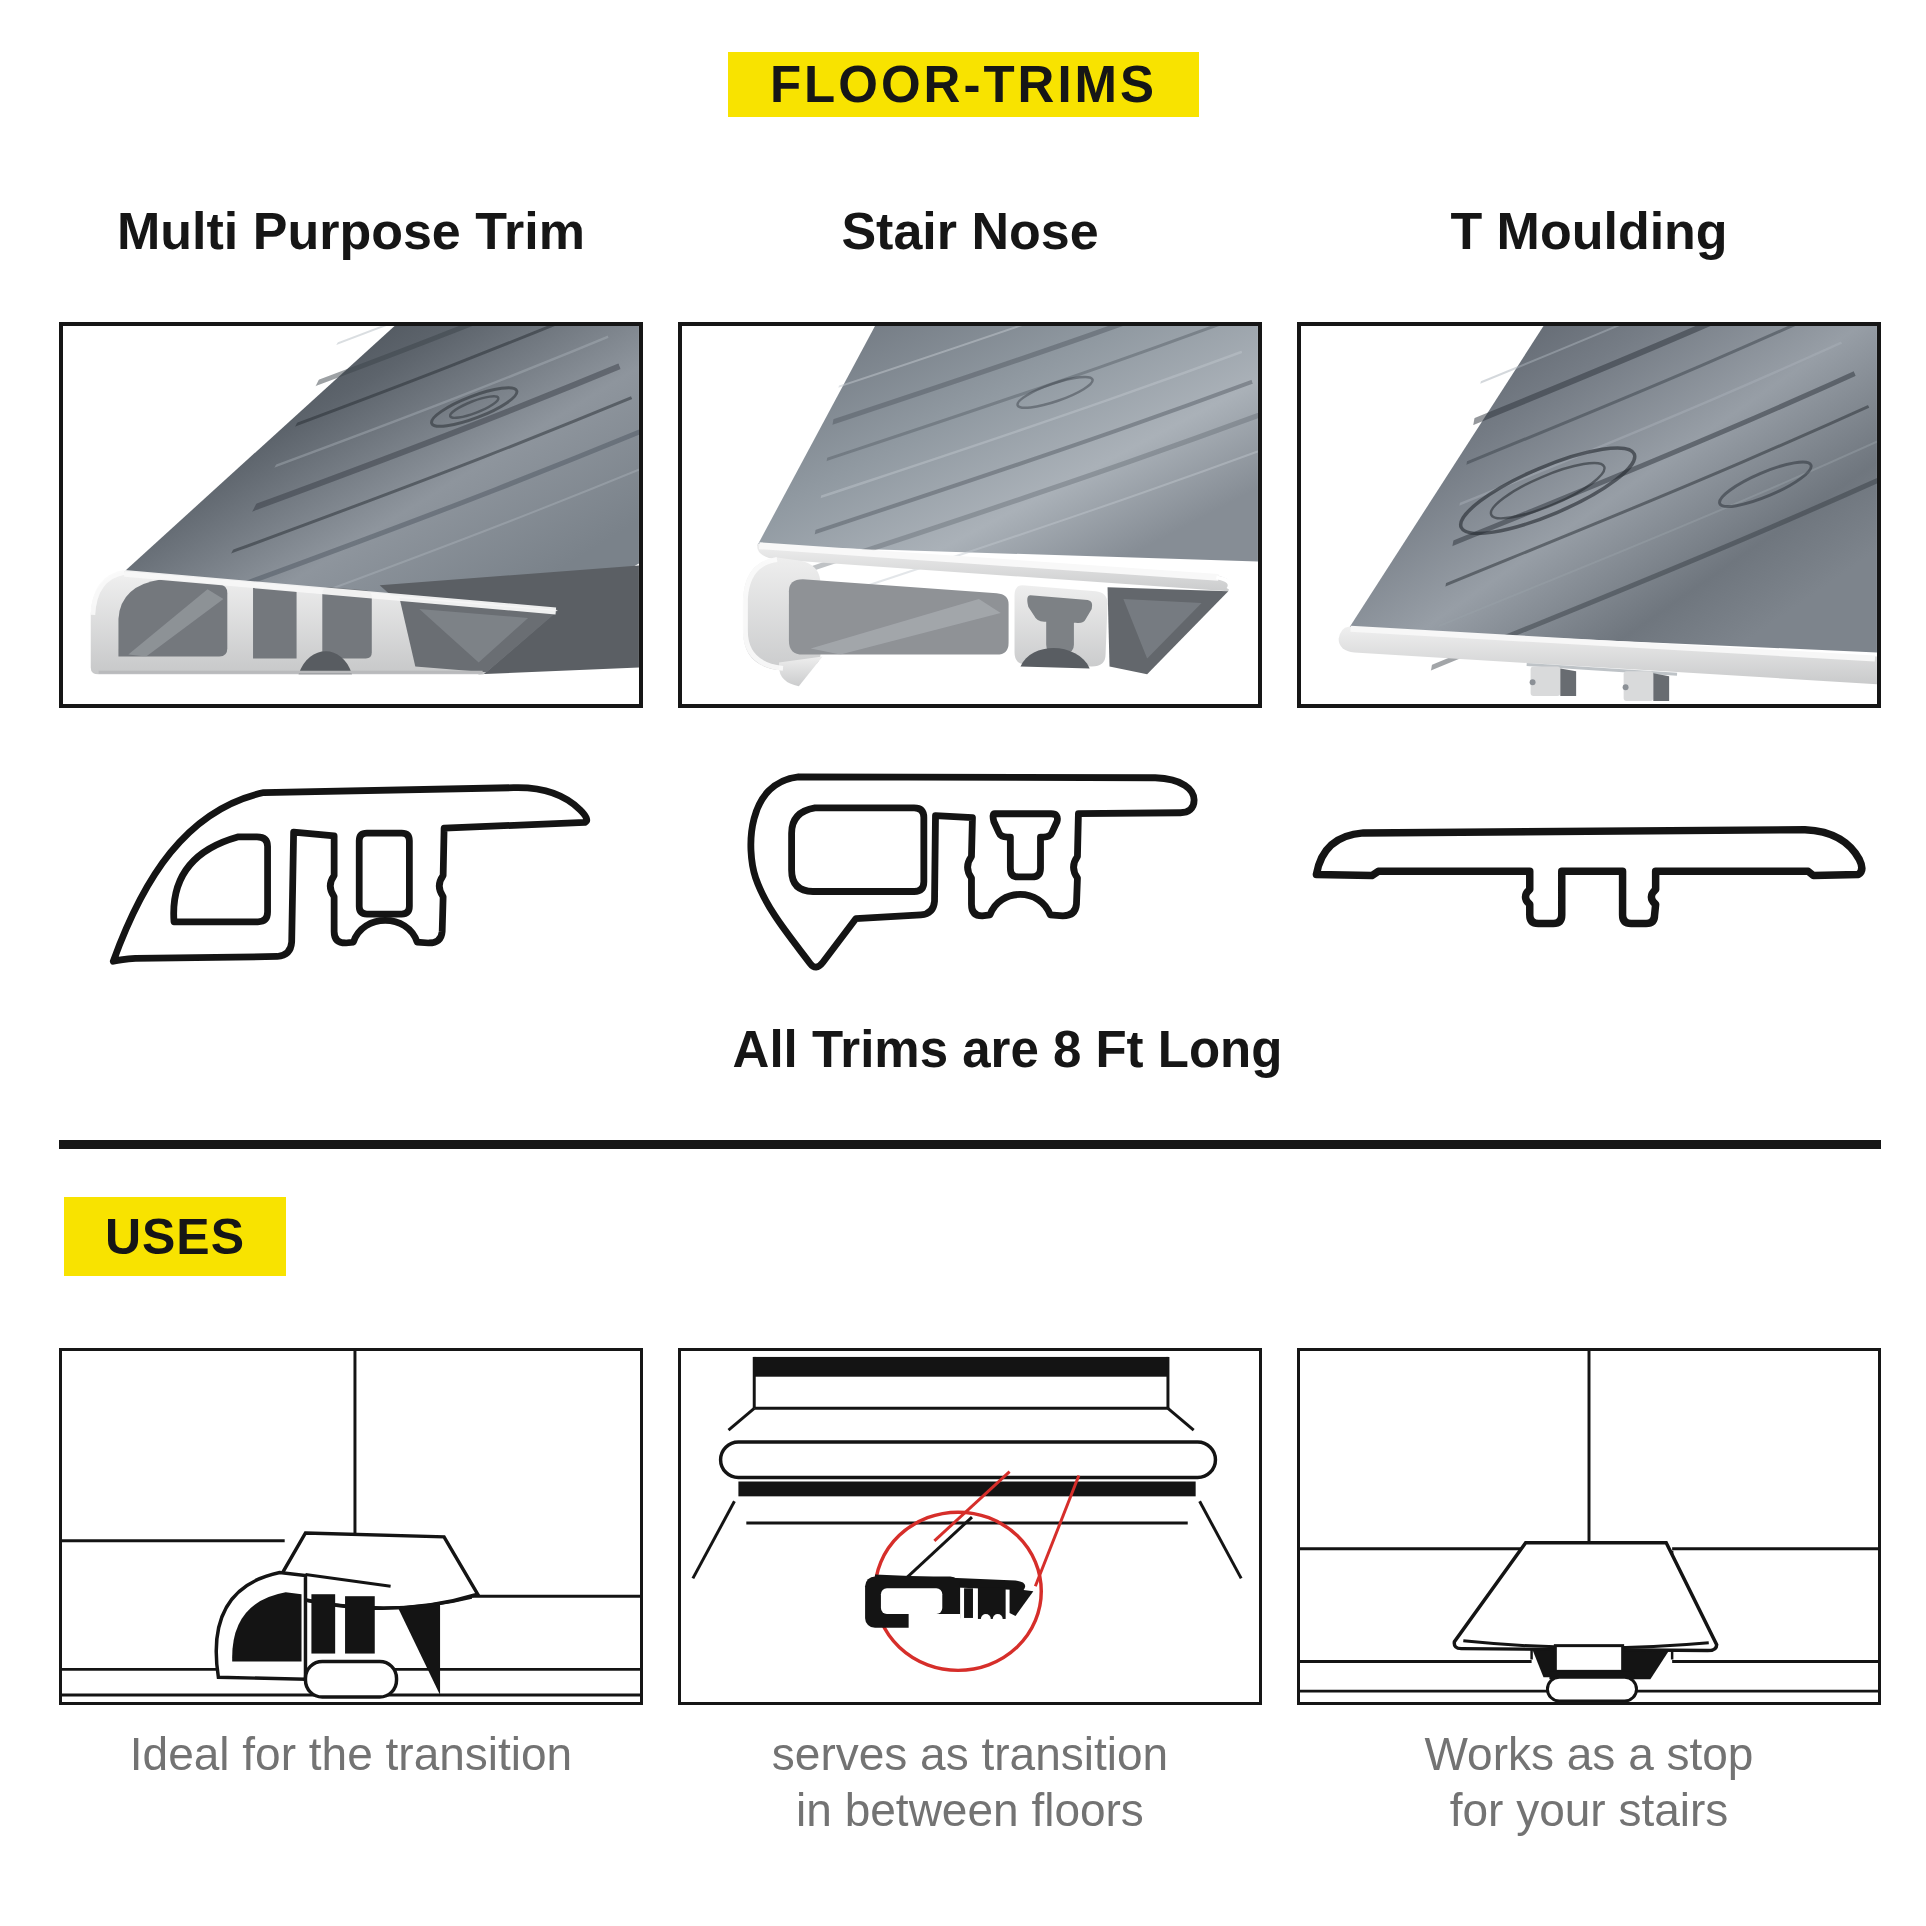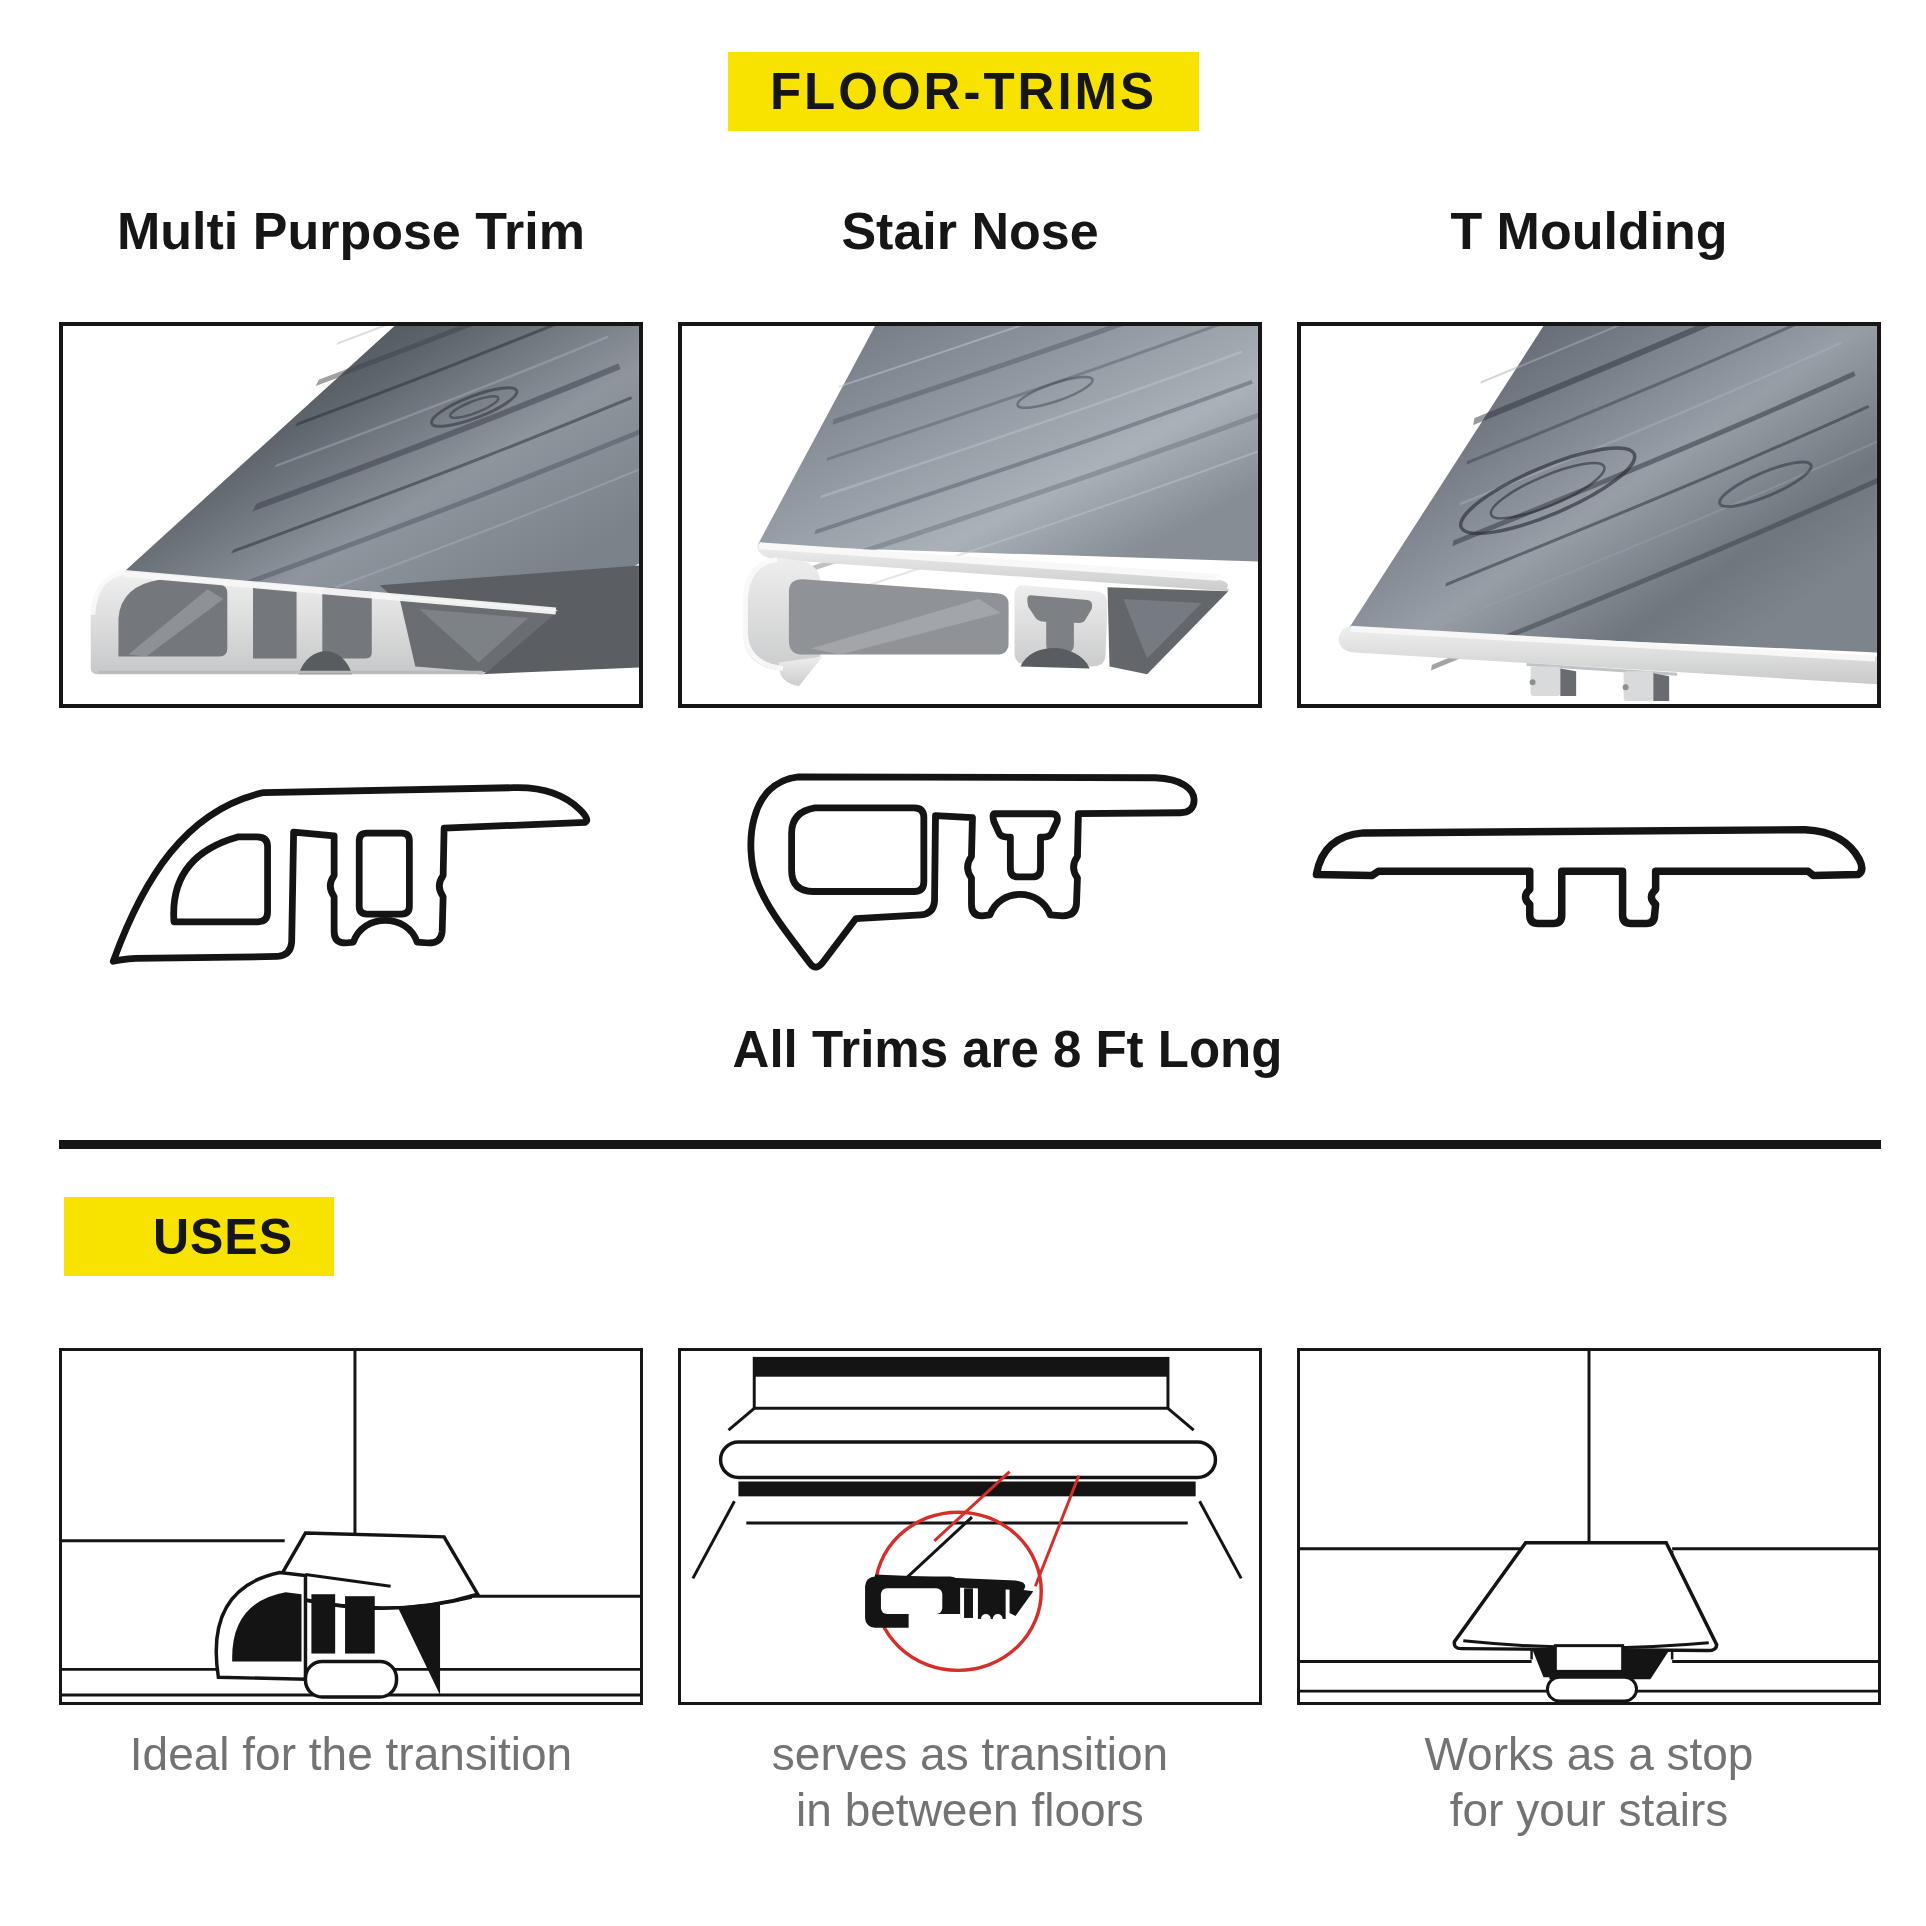--- a/index.html
+++ b/index.html
@@ -1,35 +1,35 @@
 <!DOCTYPE html>
 <html><head>
 <meta charset="utf-8">
 <style>
   html,body{margin:0;padding:0;background:#ffffff;}
   .page{position:relative;width:1927px;height:1927px;background:#ffffff;
         font-family:"Liberation Sans",sans-serif;color:#161616;overflow:hidden;}
   .hl{background:#F8E300;}
   .title-wrap{position:absolute;top:52px;left:0;width:100%;display:flex;justify-content:center;}
-  .title-box{display:flex;align-items:center;justify-content:center;width:471px;height:79px;
+  .title-box{display:flex;align-items:center;justify-content:center;width:471px;height:65px;
              font-size:51px;font-weight:bold;letter-spacing:3px;}
   .cols{position:absolute;left:59px;width:1822px;display:flex;justify-content:space-between;}
   .col{width:584px;display:flex;align-items:center;justify-content:center;}
   .headings{top:196px;height:69px;}
   .heading{font-size:52px;font-weight:bold;text-align:center;}
   .photos{top:322px;height:386px;}
   .photo-box{width:584px;height:386px;border:4px solid #161616;box-sizing:border-box;background:#fff;
              display:flex;align-items:center;justify-content:center;overflow:hidden;}
   .drawings{top:750px;height:248px;}
   .note{position:absolute;top:1020px;left:0;width:100%;text-align:center;
         font-size:51px;font-weight:bold;padding-left:44px;}
   .divider{position:absolute;top:1140px;left:59px;width:1822px;height:9px;background:#161616;}
   .uses-label-box{position:absolute;top:1197px;left:64px;width:222px;height:79px;
                   display:flex;align-items:center;justify-content:center;
-                  font-size:50px;font-weight:bold;letter-spacing:1px;padding-left:48px;}
+                  font-size:50px;font-weight:bold;letter-spacing:1px;}
   .uses-row{top:1348px;height:357px;}
   .use-box{width:584px;height:357px;border:3px solid #161616;box-sizing:border-box;background:#fff;
            display:flex;align-items:stretch;justify-content:center;overflow:hidden;}
   .use-box svg{width:100%;height:100%;}
   .captions{top:1726px;}
   .caption{display:block;text-align:center;font-size:46px;line-height:56px;color:#737373;}
   svg{display:block;}
 </style>
 </head>
 <body>

